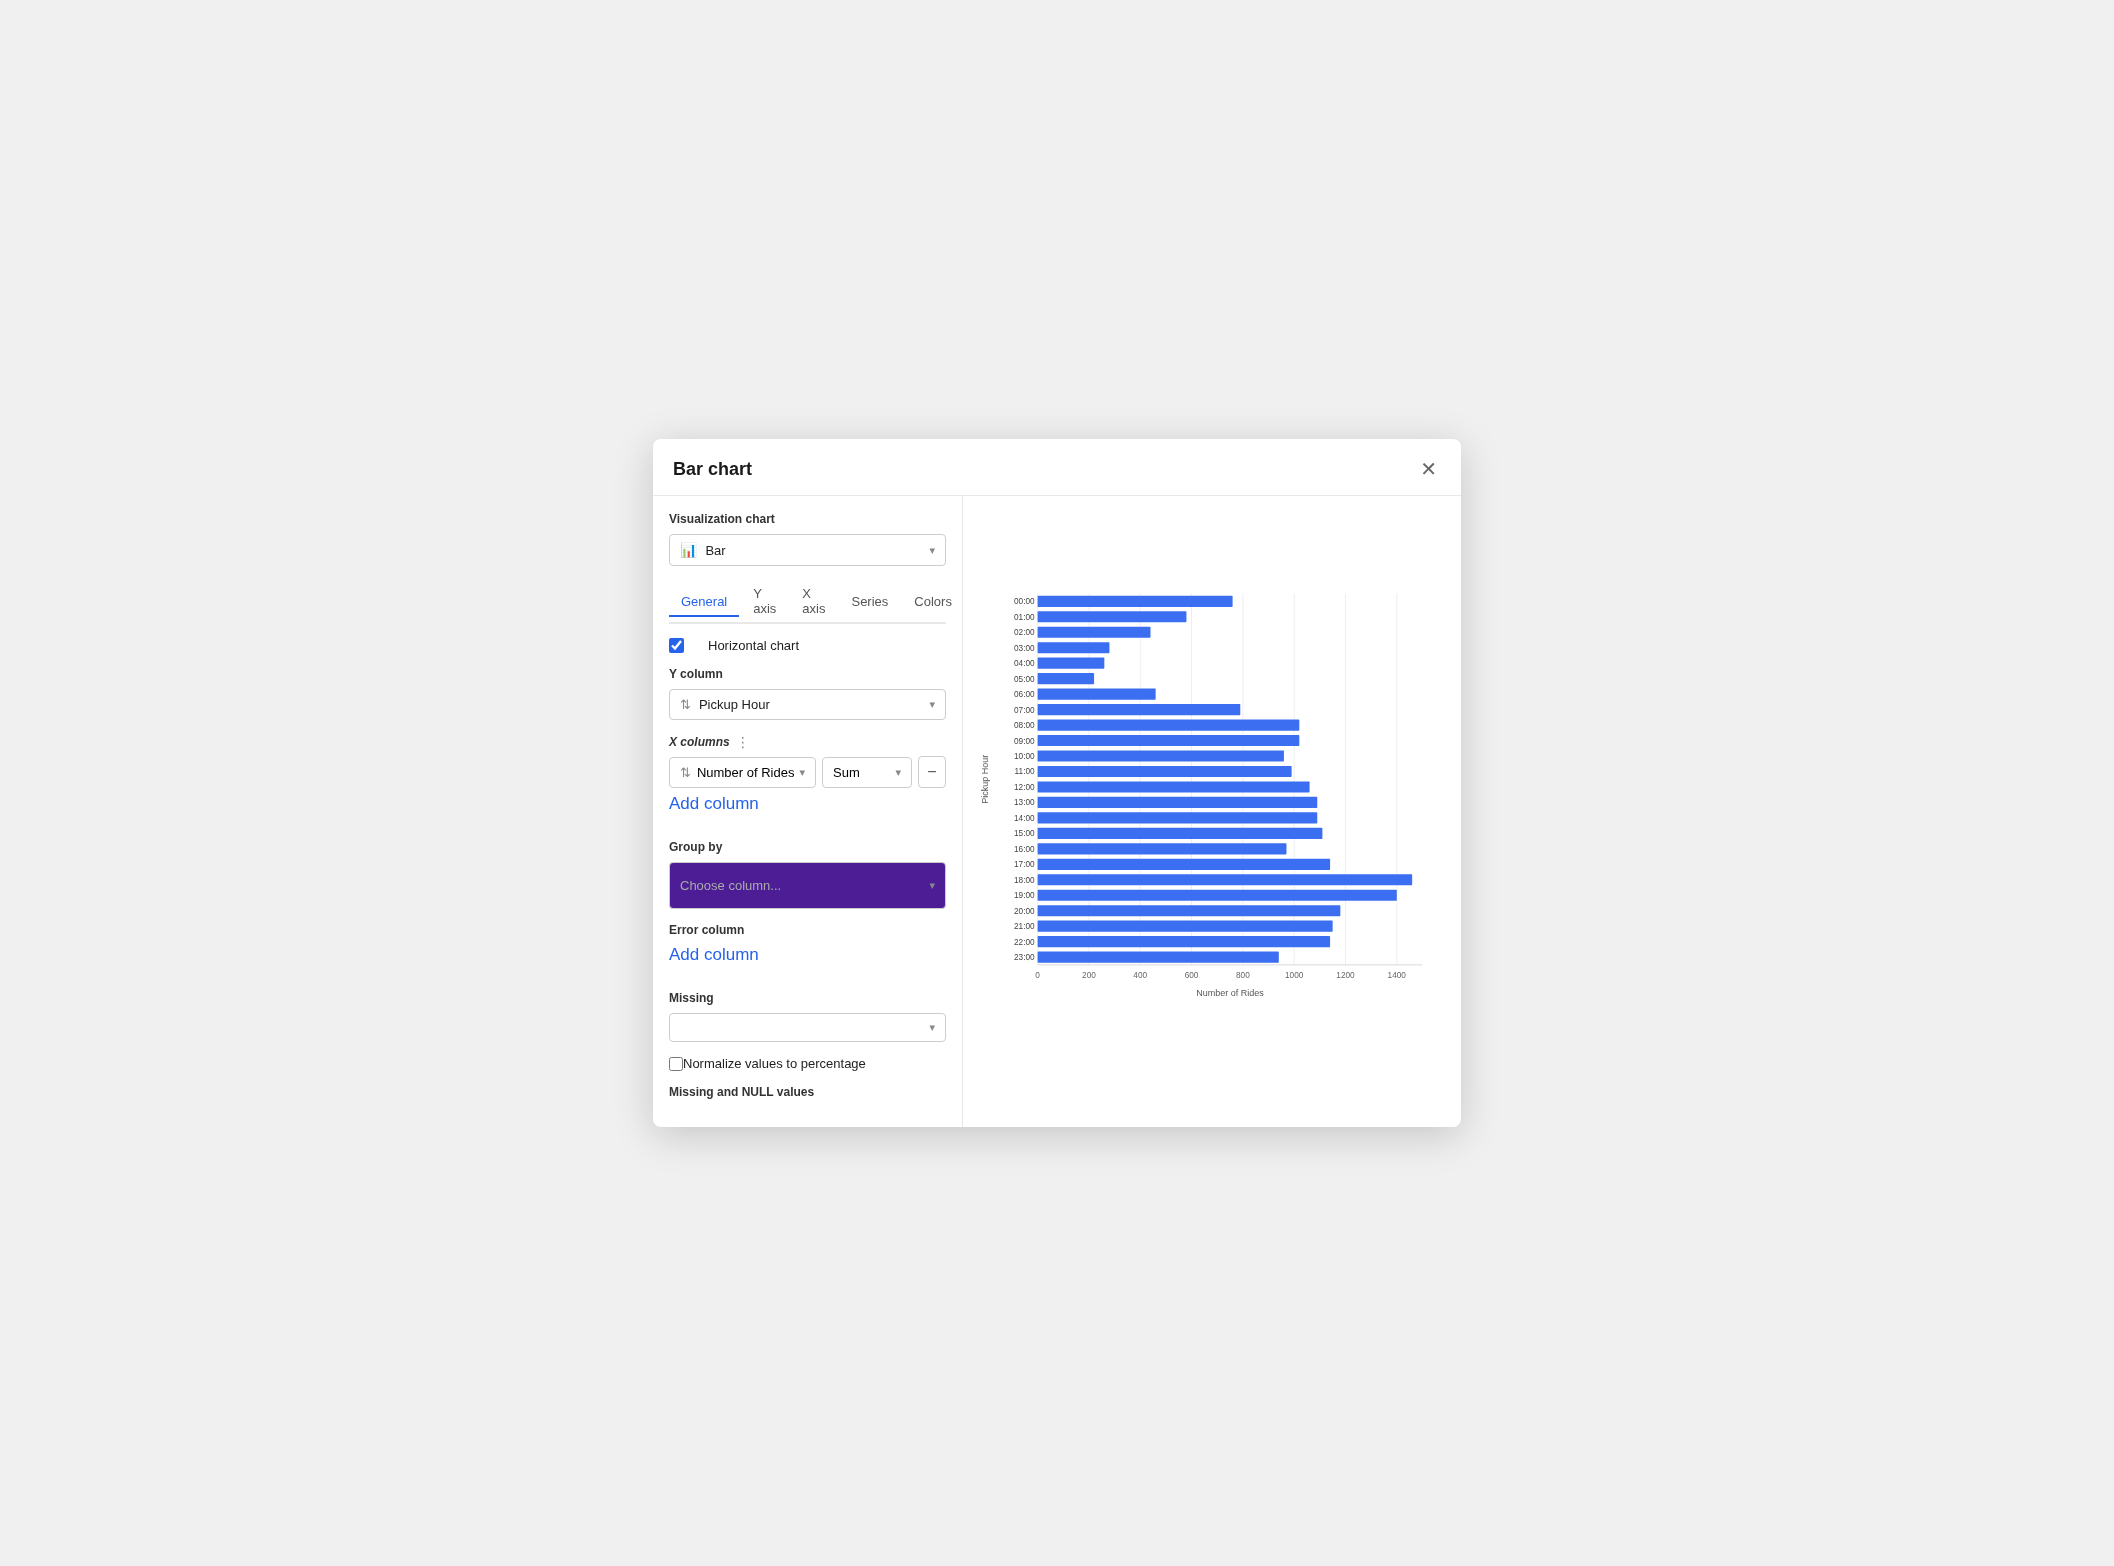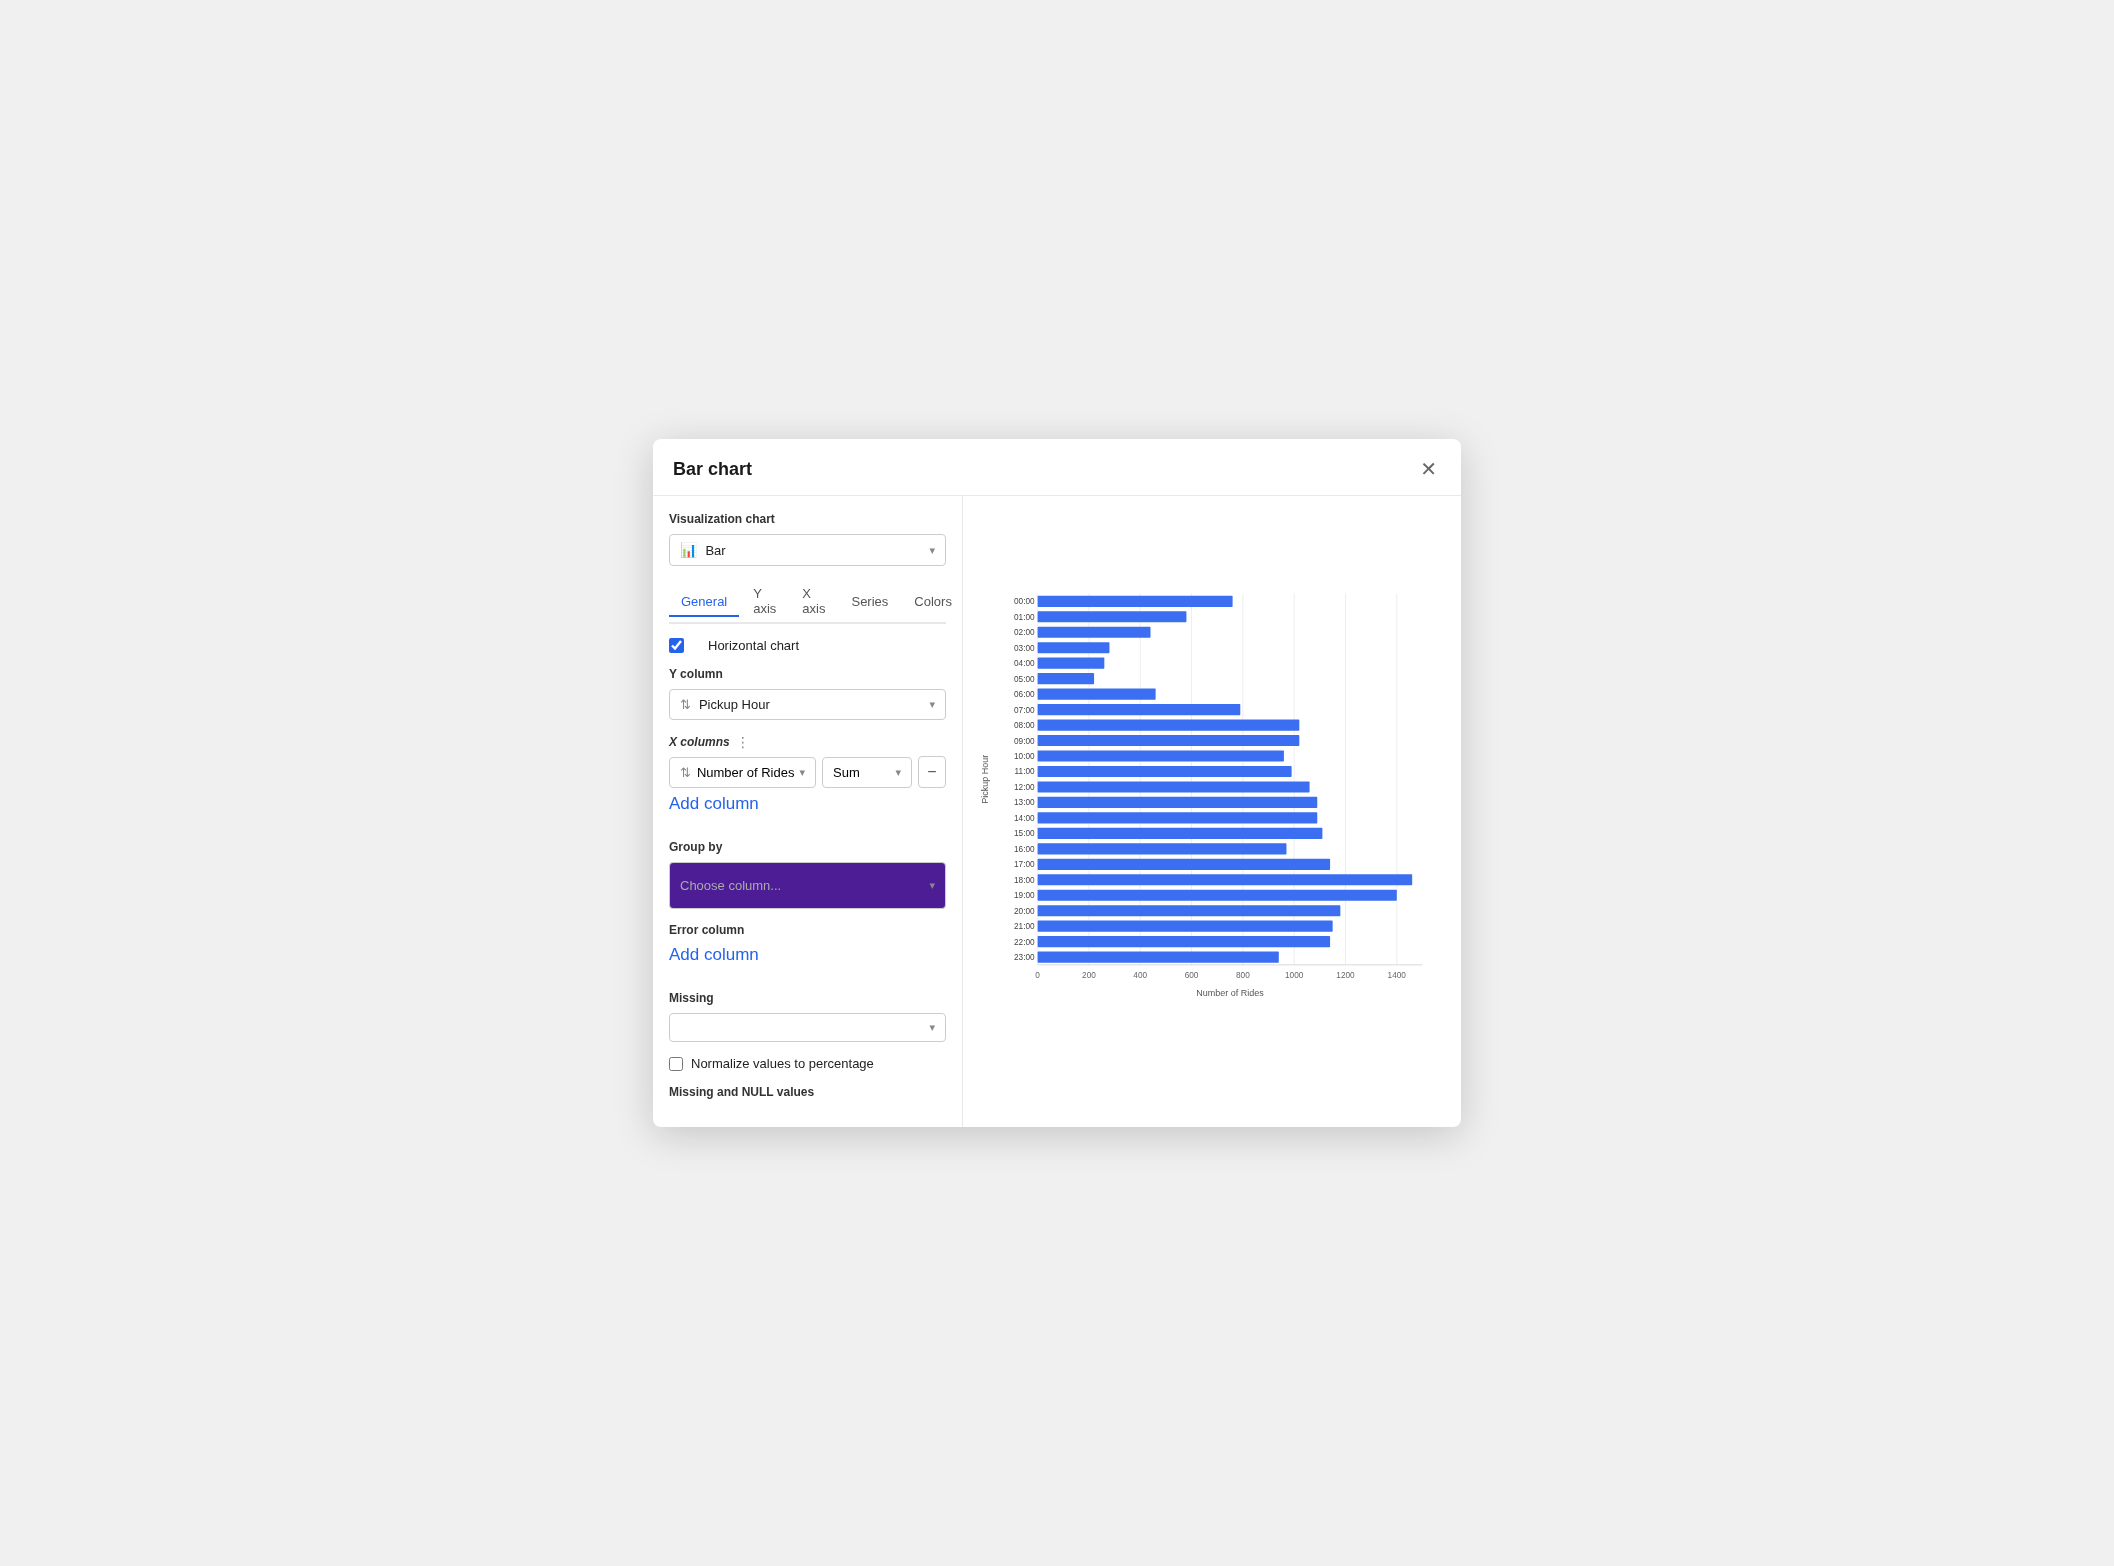--- a/index.html
+++ b/index.html
@@ -217,21 +217,20 @@
       align-items: center;
       justify-content: space-between;
       cursor: pointer;
       background: white;
       font-size: 13px;
       margin-bottom: 14px;
     }
     .normalize-row {
       display: flex;
       align-items: center;
-      gap: 8px;
       margin-bottom: 14px;
     }
     .normalize-row input[type="checkbox"] {
       width: 14px;
       height: 14px;
     }
     .normalize-label {
       font-size: 13px;
       color: #222;
     }

